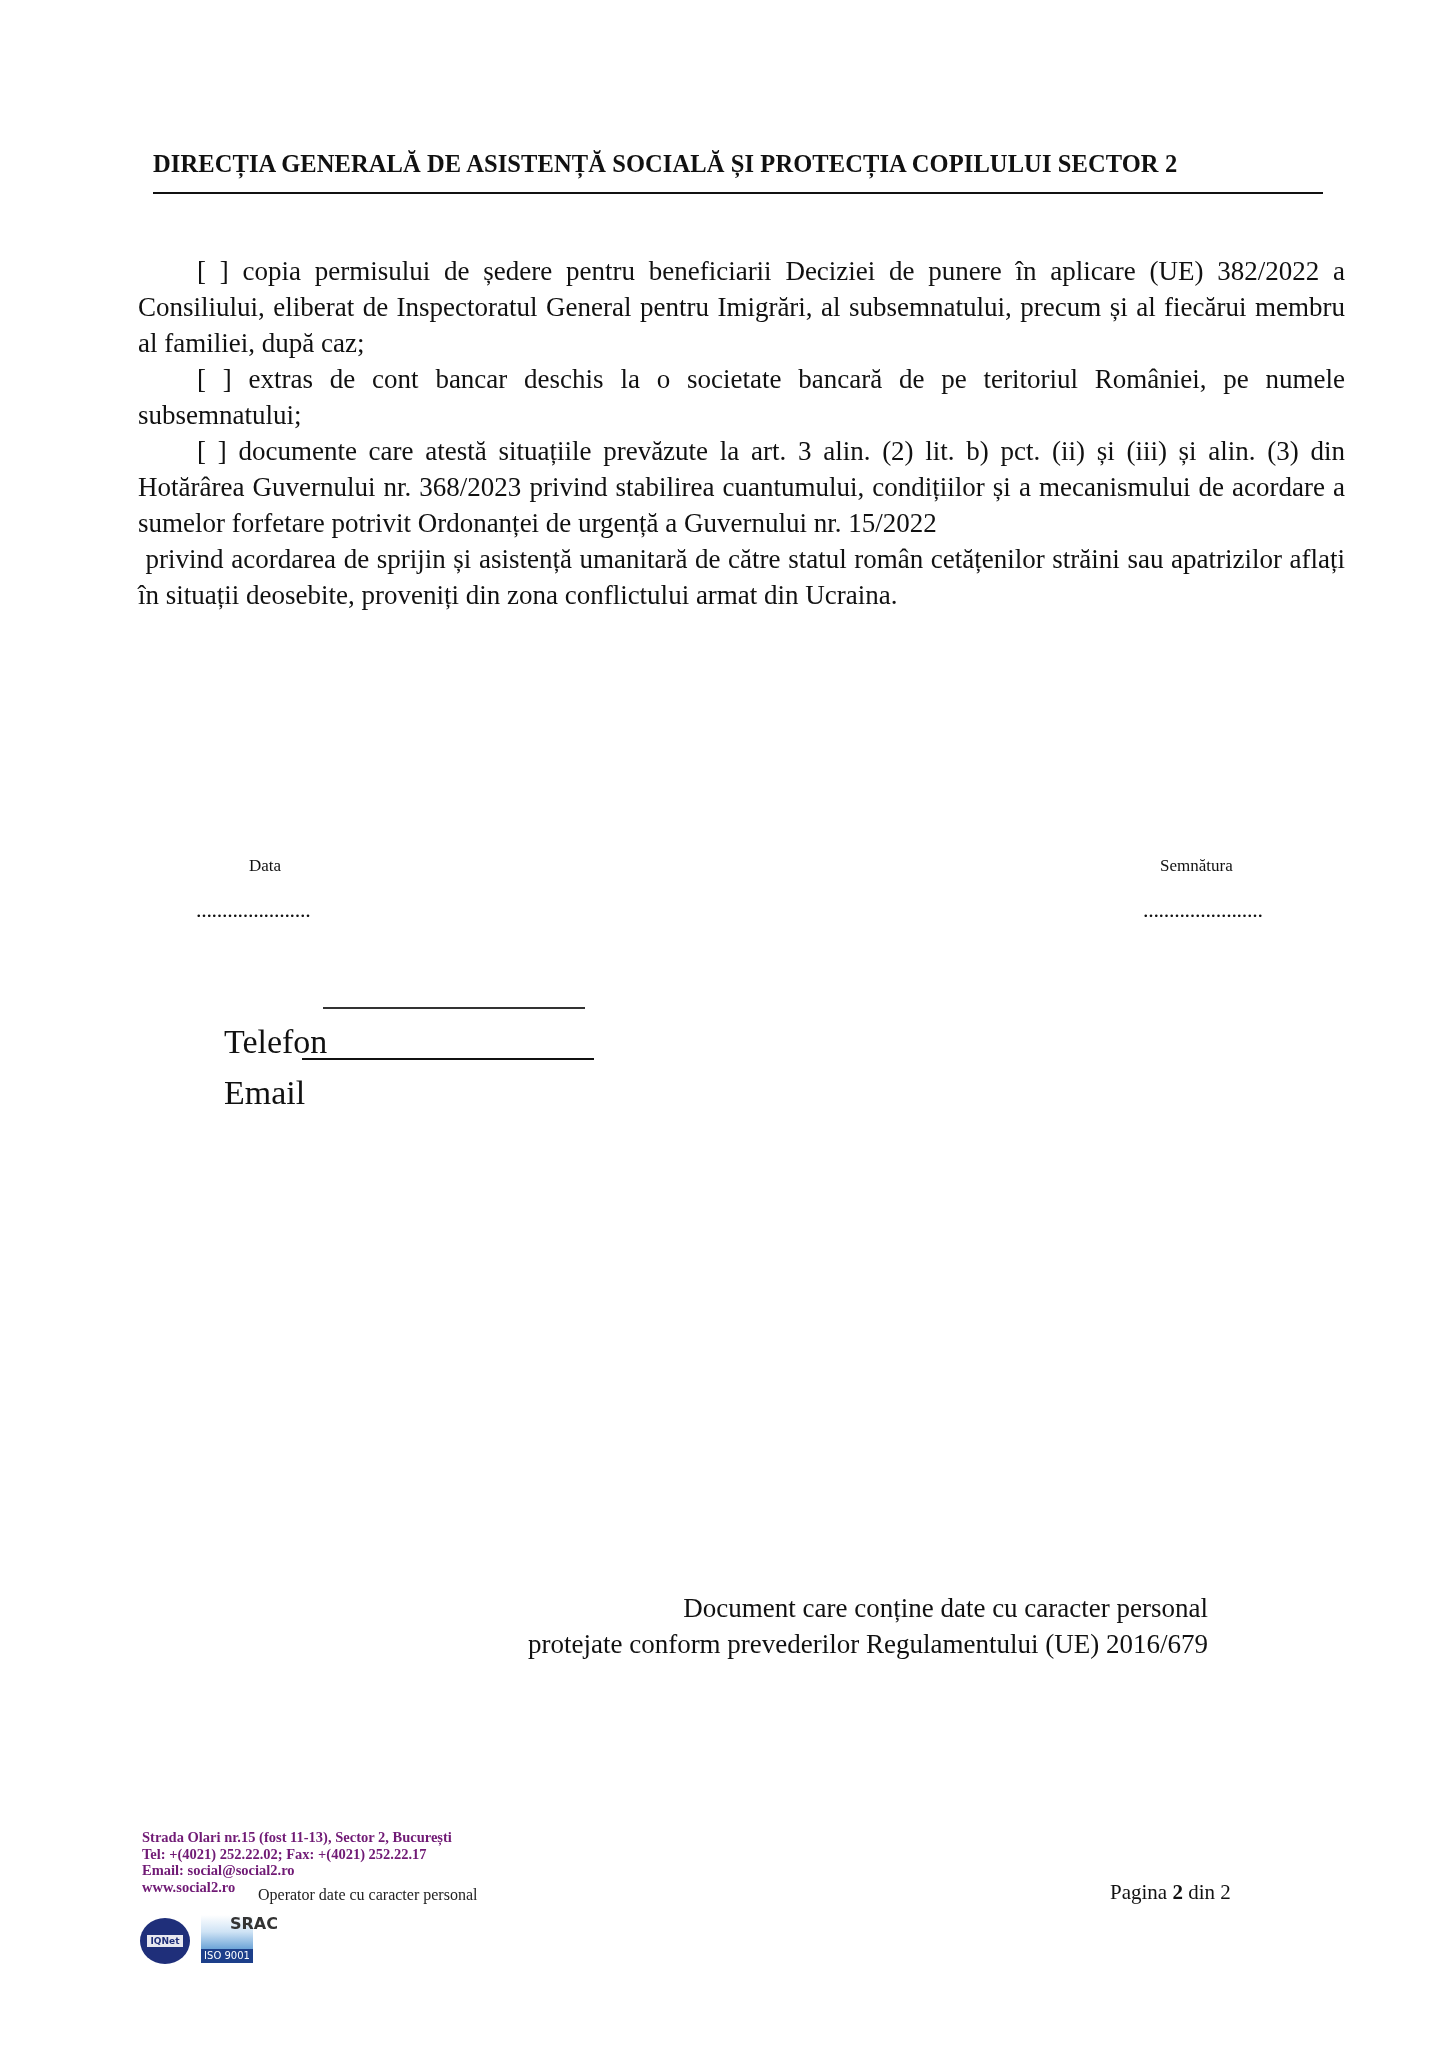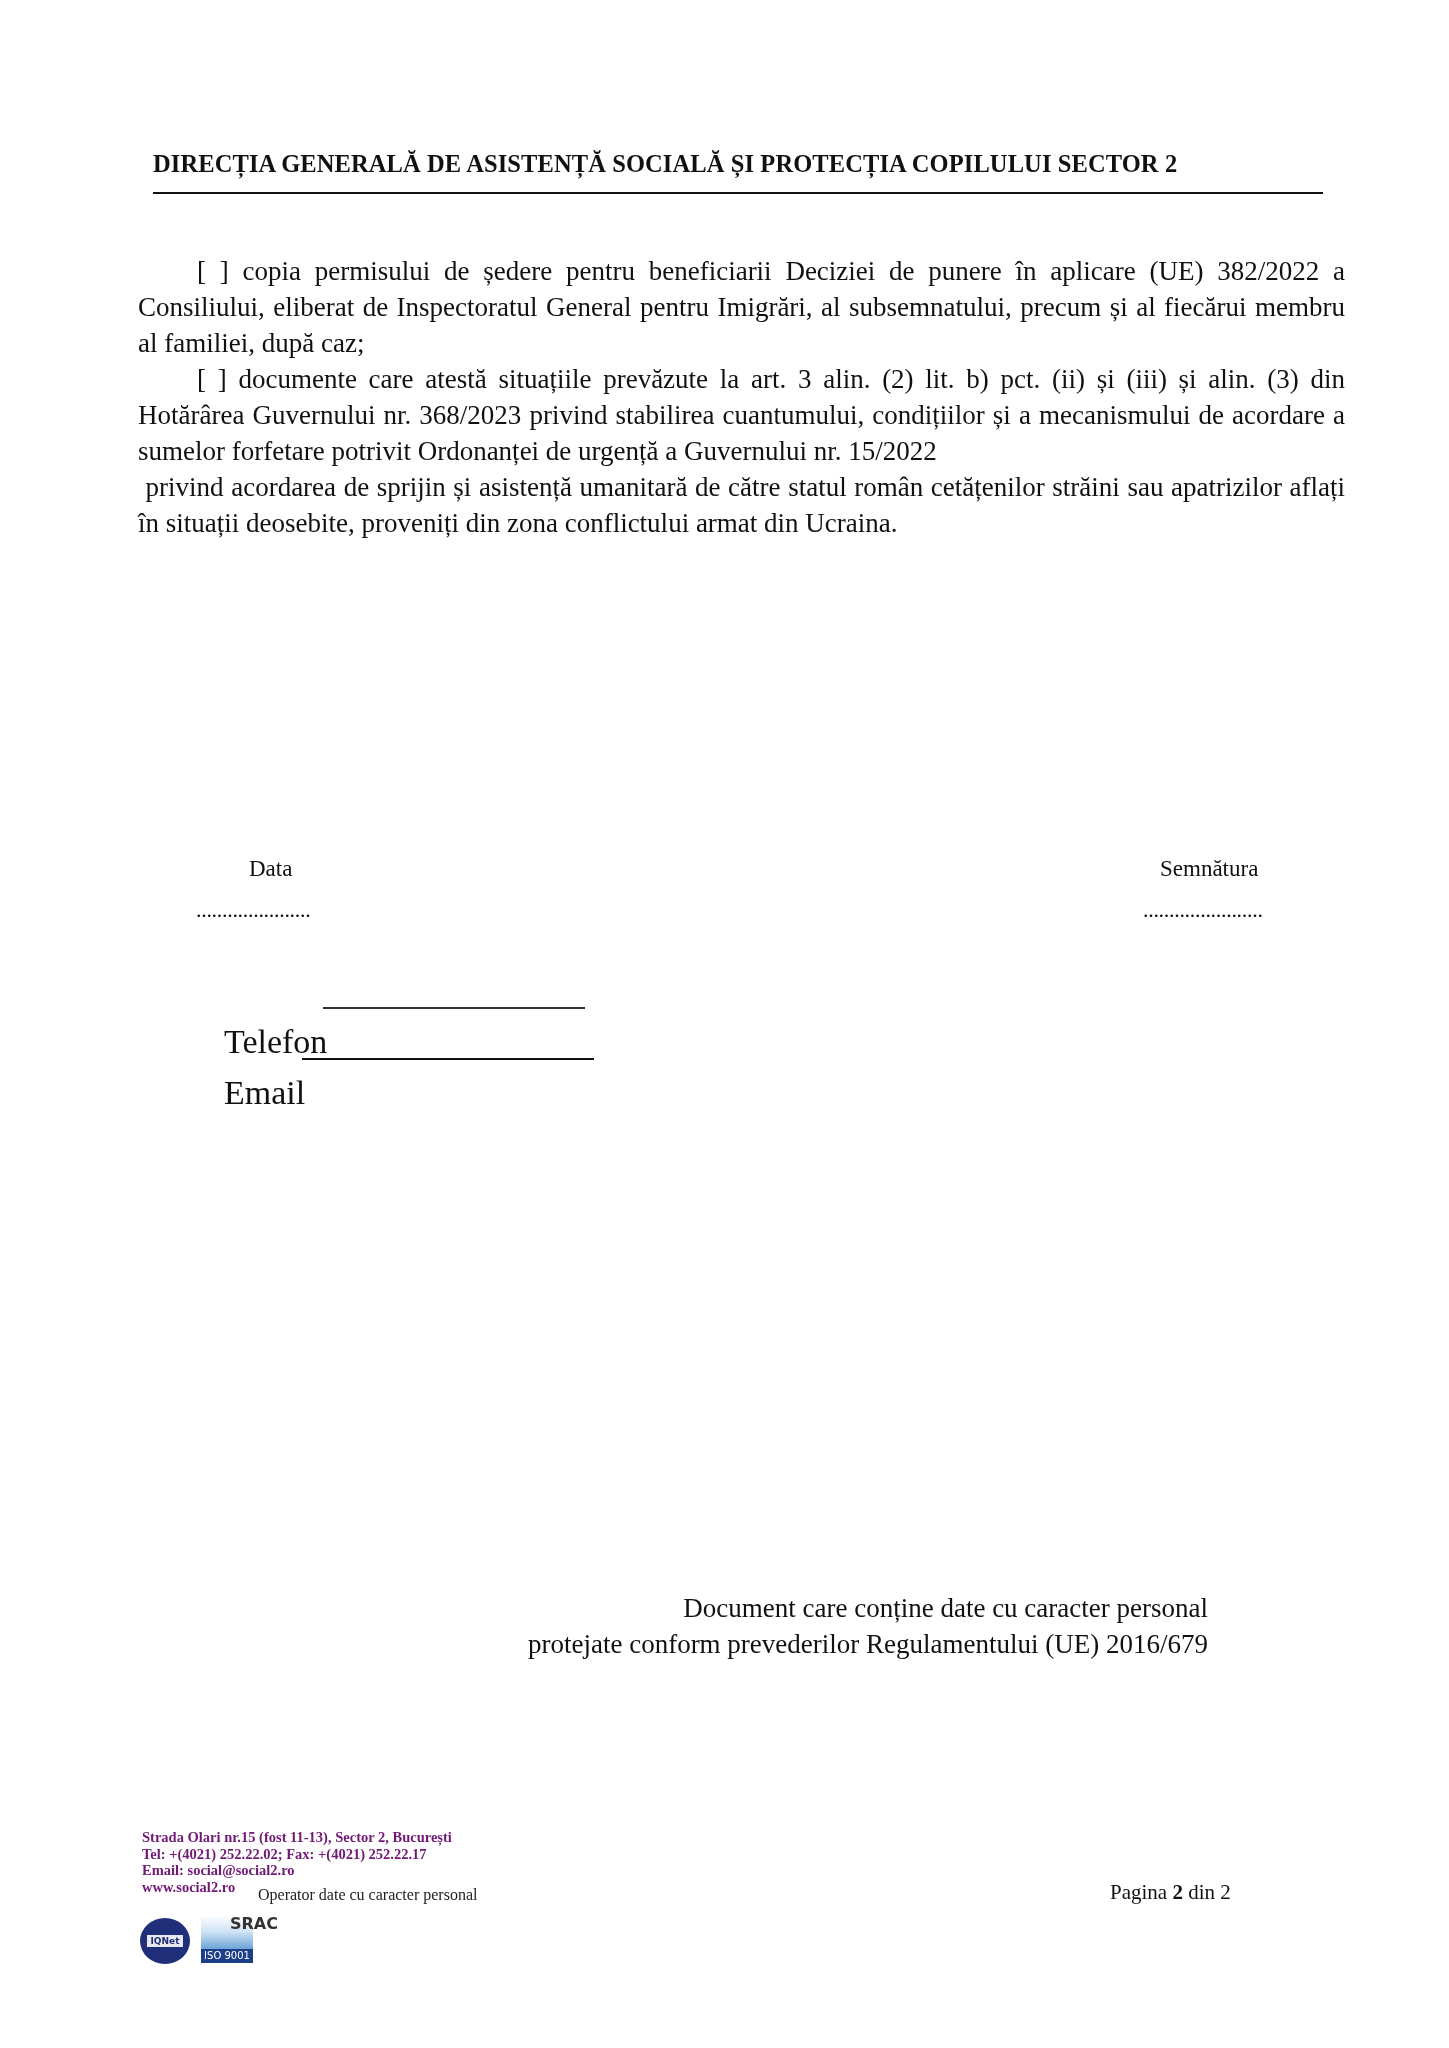--- a/index.html
+++ b/index.html
@@ -17,21 +17,21 @@
       left: 153px; top: 192px; width: 1170px; height: 0;
       border-top: 2.5px solid #111;
     }
     .body-text {
       left: 138px; top: 253px; width: 1207px;
       font-size: 27px; line-height: 36px; text-align: justify;
     }
     .body-text p { margin: 0; }
     .body-text .indent { text-indent: 59px; }
     .body-text .lastline { text-align-last: left; }
-    .sig-label { font-size: 23px; }
+    .sig-label { font-size: 17px; }
     .dots { font-size: 22px; letter-spacing: -0.3px; }
     .contact-label { font-size: 34px; margin-top: 44px; }
     .underline-field { height: 0; border-top: 2px solid #333; }
     .gdpr {
       left: 0; width: 1208px; text-align: right; font-size: 27px; line-height: 36px;
     }
     .addr {
       left: 142px; top: 1829px; font-size: 14.5px; line-height: 16.5px;
       font-weight: bold; color: #701a75;
     }
@@ -59,20 +59,24 @@
 </head>
 <body>
 
 <div class="abs header-title">DIRECȚIA GENERALĂ DE ASISTENȚĂ SOCIALĂ ȘI PROTECȚIA COPILULUI SECTOR 2</div>
 <div class="abs header-rule"></div>
 
 <div class="abs body-text">
   <p class="indent">
     <span>[ ]</span>
     <span>copia permisului de ședere pentru beneficiarii Deciziei de punere în aplicare (UE) 382/2022 a Consiliului, eliberat de Inspectoratul General pentru Imigrări, al subsemnatului, precum și al fiecărui membru al familiei, după caz;</span>
+  </p>
+  <p class="indent">
+    <span>[ ]</span>
+    <span>extras de cont bancar deschis la o societate bancară de pe teritoriul României, pe numele subsemnatului;</span>
   </p>
   <p class="indent lastline">
     <span>[ ]</span>
     <span>documente care atestă situațiile prevăzute la art. 3 alin. (2) lit. b) pct. (ii) și (iii) și alin. (3) din Hotărârea Guvernului nr. 368/2023 privind stabilirea cuantumului, condițiilor și a mecanismului de acordare a sumelor forfetare potrivit Ordonanței de urgență a Guvernului nr. 15/2022</span>
   </p>
   <p class="lastline" style="white-space: pre-wrap;"> privind acordarea de sprijin și asistență umanitară de către statul român cetățenilor străini sau apatrizilor aflați în situații deosebite, proveniți din zona conflictului armat din Ucraina.</p>
 </div>
 
 <div class="abs sig-label" style="left:249px; top:856px;">Data</div>
 <div class="abs dots" style="left:196px; top:897px;">......................</div>

